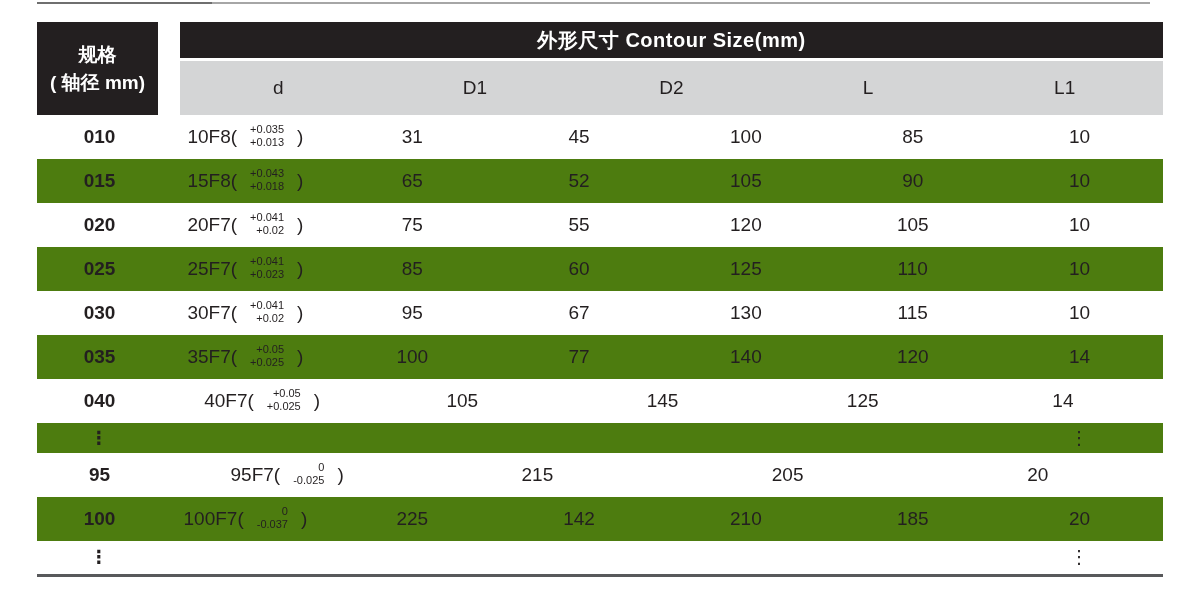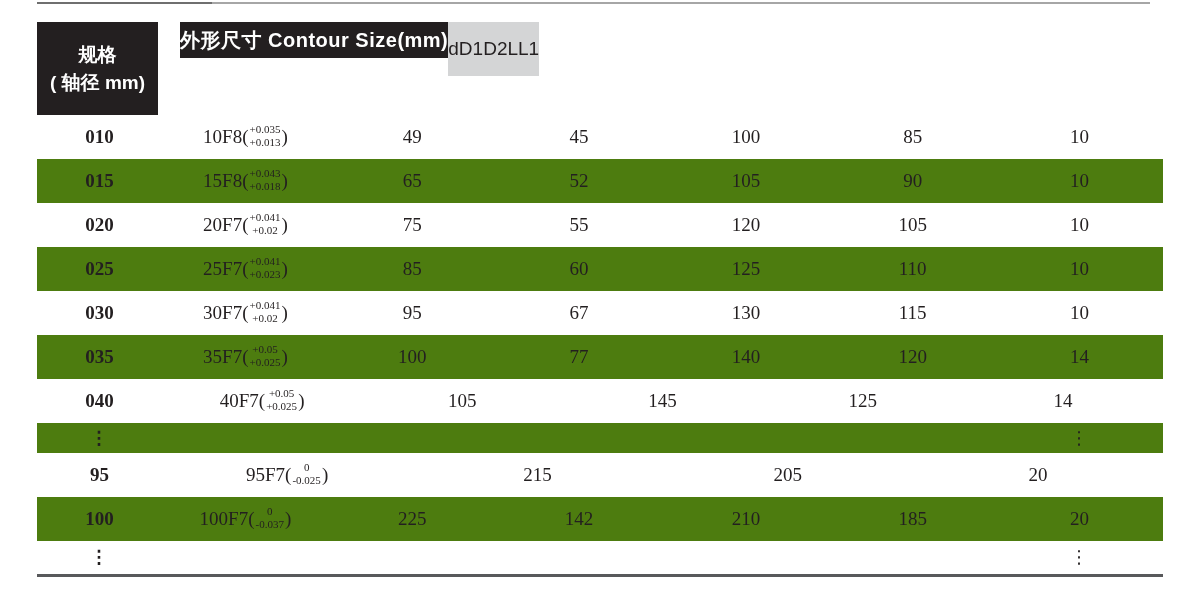--- a/index.html
+++ b/index.html
@@ -10,38 +10,38 @@
   .top-rule { position:absolute; left:37px; top:2px; width:1113px; height:2px;
               background:linear-gradient(to right,#6f6f6f 0 175px,#a6a6a6 175px 100%); }
 
   .tbl { position:absolute; left:37px; top:22px; width:1126px; }
 
   
   .hdr { display:flex; height:93px; }
   .hleft { width:121px; margin-right:4px; background:#231f20; color:#ffffff;
            display:flex; flex-direction:column; align-items:center; justify-content:center;
            font-size:19px; font-weight:600; line-height:1.45; text-align:center; }
-  .hright { flex:1; display:flex; flex-direction:row;padding-left:18px; }
+  .hright { flex:1; display:flex; flex-direction:column;padding-left:18px; }
   .hbar { height:36px; background:#231f20; color:#ffffff; display:flex;
           align-items:center; justify-content:center; font-size:20px; font-weight:600;
           margin-bottom:3px; letter-spacing:0.5px; }
   .hsub { height:54px; background:#d4d5d6; display:flex; align-items:center; }
   .hsub .c { flex:1; text-align:center; font-size:19px; color:#231f20; }
 
   
-  .row { display:flex; height:44px; align-items:center; background:#ffffff;font-family:Liberation Serif, serif; }
+  .row { display:flex; height:44px; align-items:center; background:#ffffff; }
   .row.alt { background:#4d7c0f; }
   .row.erow { height:30px; }
   .row.erow2 { height:32px; }
   .c0 { width:125px; text-align:center; font-weight:bold; font-size:19px; }
   .c  { flex:1; text-align:center; font-size:19px; }
 
   
-  .tol { display:inline-flex; align-items:center; font-size:19px; }
-  .stack { display:inline-flex; flex-direction:column; align-items:center;
+  .tol { display:inline-flex; align-items:center; font-size:19px;gap:12px; }
+  .stack { display:inline-flex; flex-direction:column; align-items:flex-end;
            font-size:11px; line-height:1.18; margin:0 1px; transform:translateY(-1px); }
   .tbase { font-size:19px; }
 
   .vdots { font-size:18px; letter-spacing:1px; line-height:0.9; }
 
   .bottom-rule { height:3px; background:#58595b; margin-top:1px; }
 </style>
 </head>
 <body>
 
@@ -74,21 +74,21 @@
       <div class="c">
         <span class="tol">
           <span class="tbase">10F8(</span>
           <span class="stack">
             <span>+0.035</span>
             <span>+0.013</span>
           </span>
           <span class="tbase">)</span>
         </span>
       </div>
-      <div class="c">49</div>
+      <div class="c">31</div>
       <div class="c">45</div>
       <div class="c">100</div>
       <div class="c">85</div>
       <div class="c">10</div>
     </div>
 
     <div class="row alt">
       <div class="c0">015</div>
       <div class="c">
         <span class="tol">

